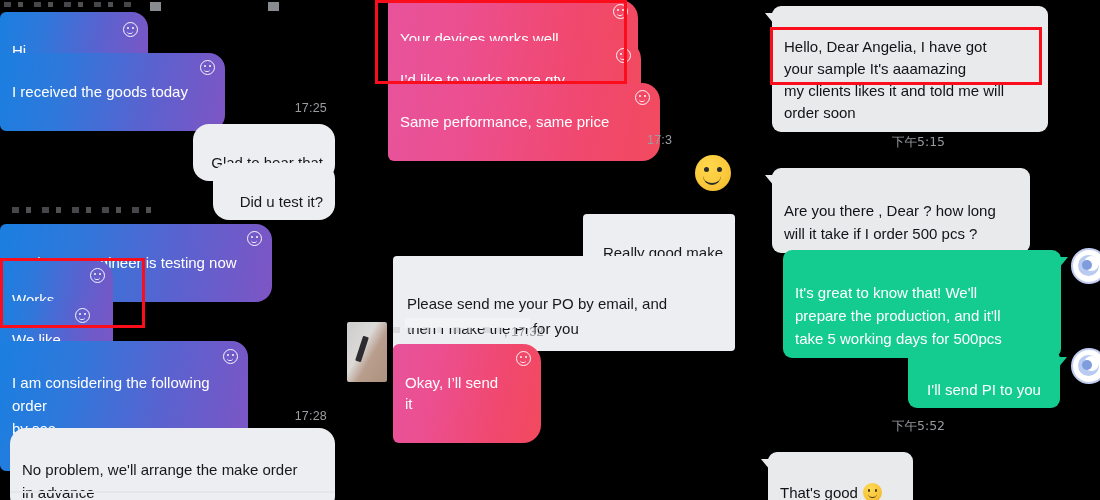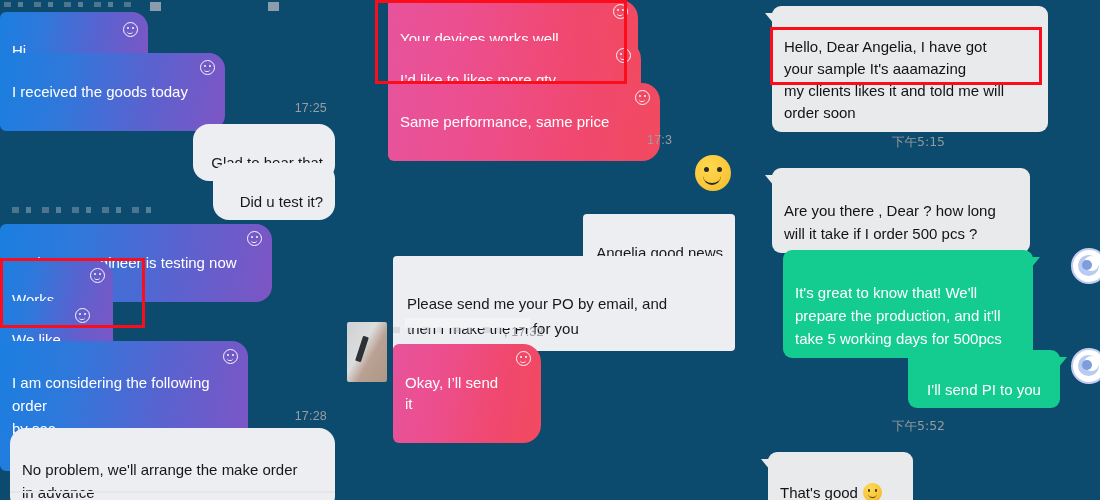--- a/index.html
+++ b/index.html
@@ -11,21 +11,21 @@
     width: 1100px;
     height: 500px;
     font-family: "Liberation Sans", sans-serif;
     overflow: hidden;
     position: relative;
   }
   .screenshot {
     position: relative;
     width: 1100px;
     height: 500px;
-    background: #0c4a6e;
+    background: #000000;
     overflow: hidden;
   }
 
   
   .panel {
     position: absolute;
     top: 0;
     height: 500px;
     overflow: hidden;
   }
@@ -328,39 +328,39 @@
   </div>
 
   <div class="panel" id="panel-mid">
 
     <div class="bubble b-pink" style="left:43px; top:0px; width:250px; border-top-left-radius:4px;">
       <span>Your devices works well</span>
       <span class="smiley-mini" style="right:10px; top:4px;"><i class="e1"></i><i class="e2"></i><i class="m"></i></span>
     </div>
 
     <div class="bubble b-pink" style="left:43px; top:41px; width:253px;">
-      <span>I’d like to likes more qty</span>
+      <span>I’d like to works more qty</span>
       <span class="smiley-mini" style="right:10px; top:7px;"><i class="e1"></i><i class="e2"></i><i class="m"></i></span>
     </div>
 
     <div class="bubble b-pink" style="left:43px; top:83px; width:272px;">
       <span>Same performance, same price</span>
       <span class="smiley-mini" style="right:10px; top:7px;"><i class="e1"></i><i class="e2"></i><i class="m"></i></span>
     </div>
 
     <div class="ts" style="left:302px; top:133px;">17:3</div>
 
     <div class="avatar-smiley" style="left:350px; top:155px; width:36px; height:36px;">
       <i class="ey1"></i>
         <i class="ey2"></i>
         <i class="mo"></i>
     </div>
 
     <div class="bubble b-grey-sq" style="left:238px; top:214px; width:152px; text-align:right;">
-      <span>Angelia good news</span>
+      <span>Really good make</span>
     </div>
 
     <div class="bubble b-grey-sq" style="left:48px; top:256px; width:342px; line-height:25px; padding:10px 14px;">
       <span>Please send me your PO by email, and
 then I make the PI for you</span>
     </div>
 
     <div class="soft-edge" style="left:60px; top:318px; width:125px; height:10px;"></div>
     <div class="artifact" style="left:48px; top:327px; width:120px; height:6px;"></div>
     <div class="thumb" style="left:2px; top:322px; width:40px; height:60px;">
@@ -385,21 +385,21 @@
 order soon</span>
     </div>
 
     <div class="ts-cn" style="left:132px; top:134px;">下午5:15</div>
 
     <div class="bubble b-grey-tail" style="left:12px; top:168px; width:258px; line-height:23px; padding:8px 12px;">
       <span>Are you there , Dear ?  how long
 will it take if I order 500 pcs ?</span>
     </div>
 
-    <div class="bubble b-green" style="left:23px; top:250px; width:250px; line-height:23px; padding:8px 12px;">
+    <div class="bubble b-green" style="left:23px; top:250px; width:278px; line-height:23px; padding:8px 12px;">
       <span>It's great to know that! We'll
 prepare the production, and it'll
 take 5 working days for 500pcs</span>
     </div>
     <div class="avatar-blue" style="left:311px; top:248px;">
       <span class="inner"></span>
         <span class="cut"></span>
         <span class="dot"></span>
     </div>
 

